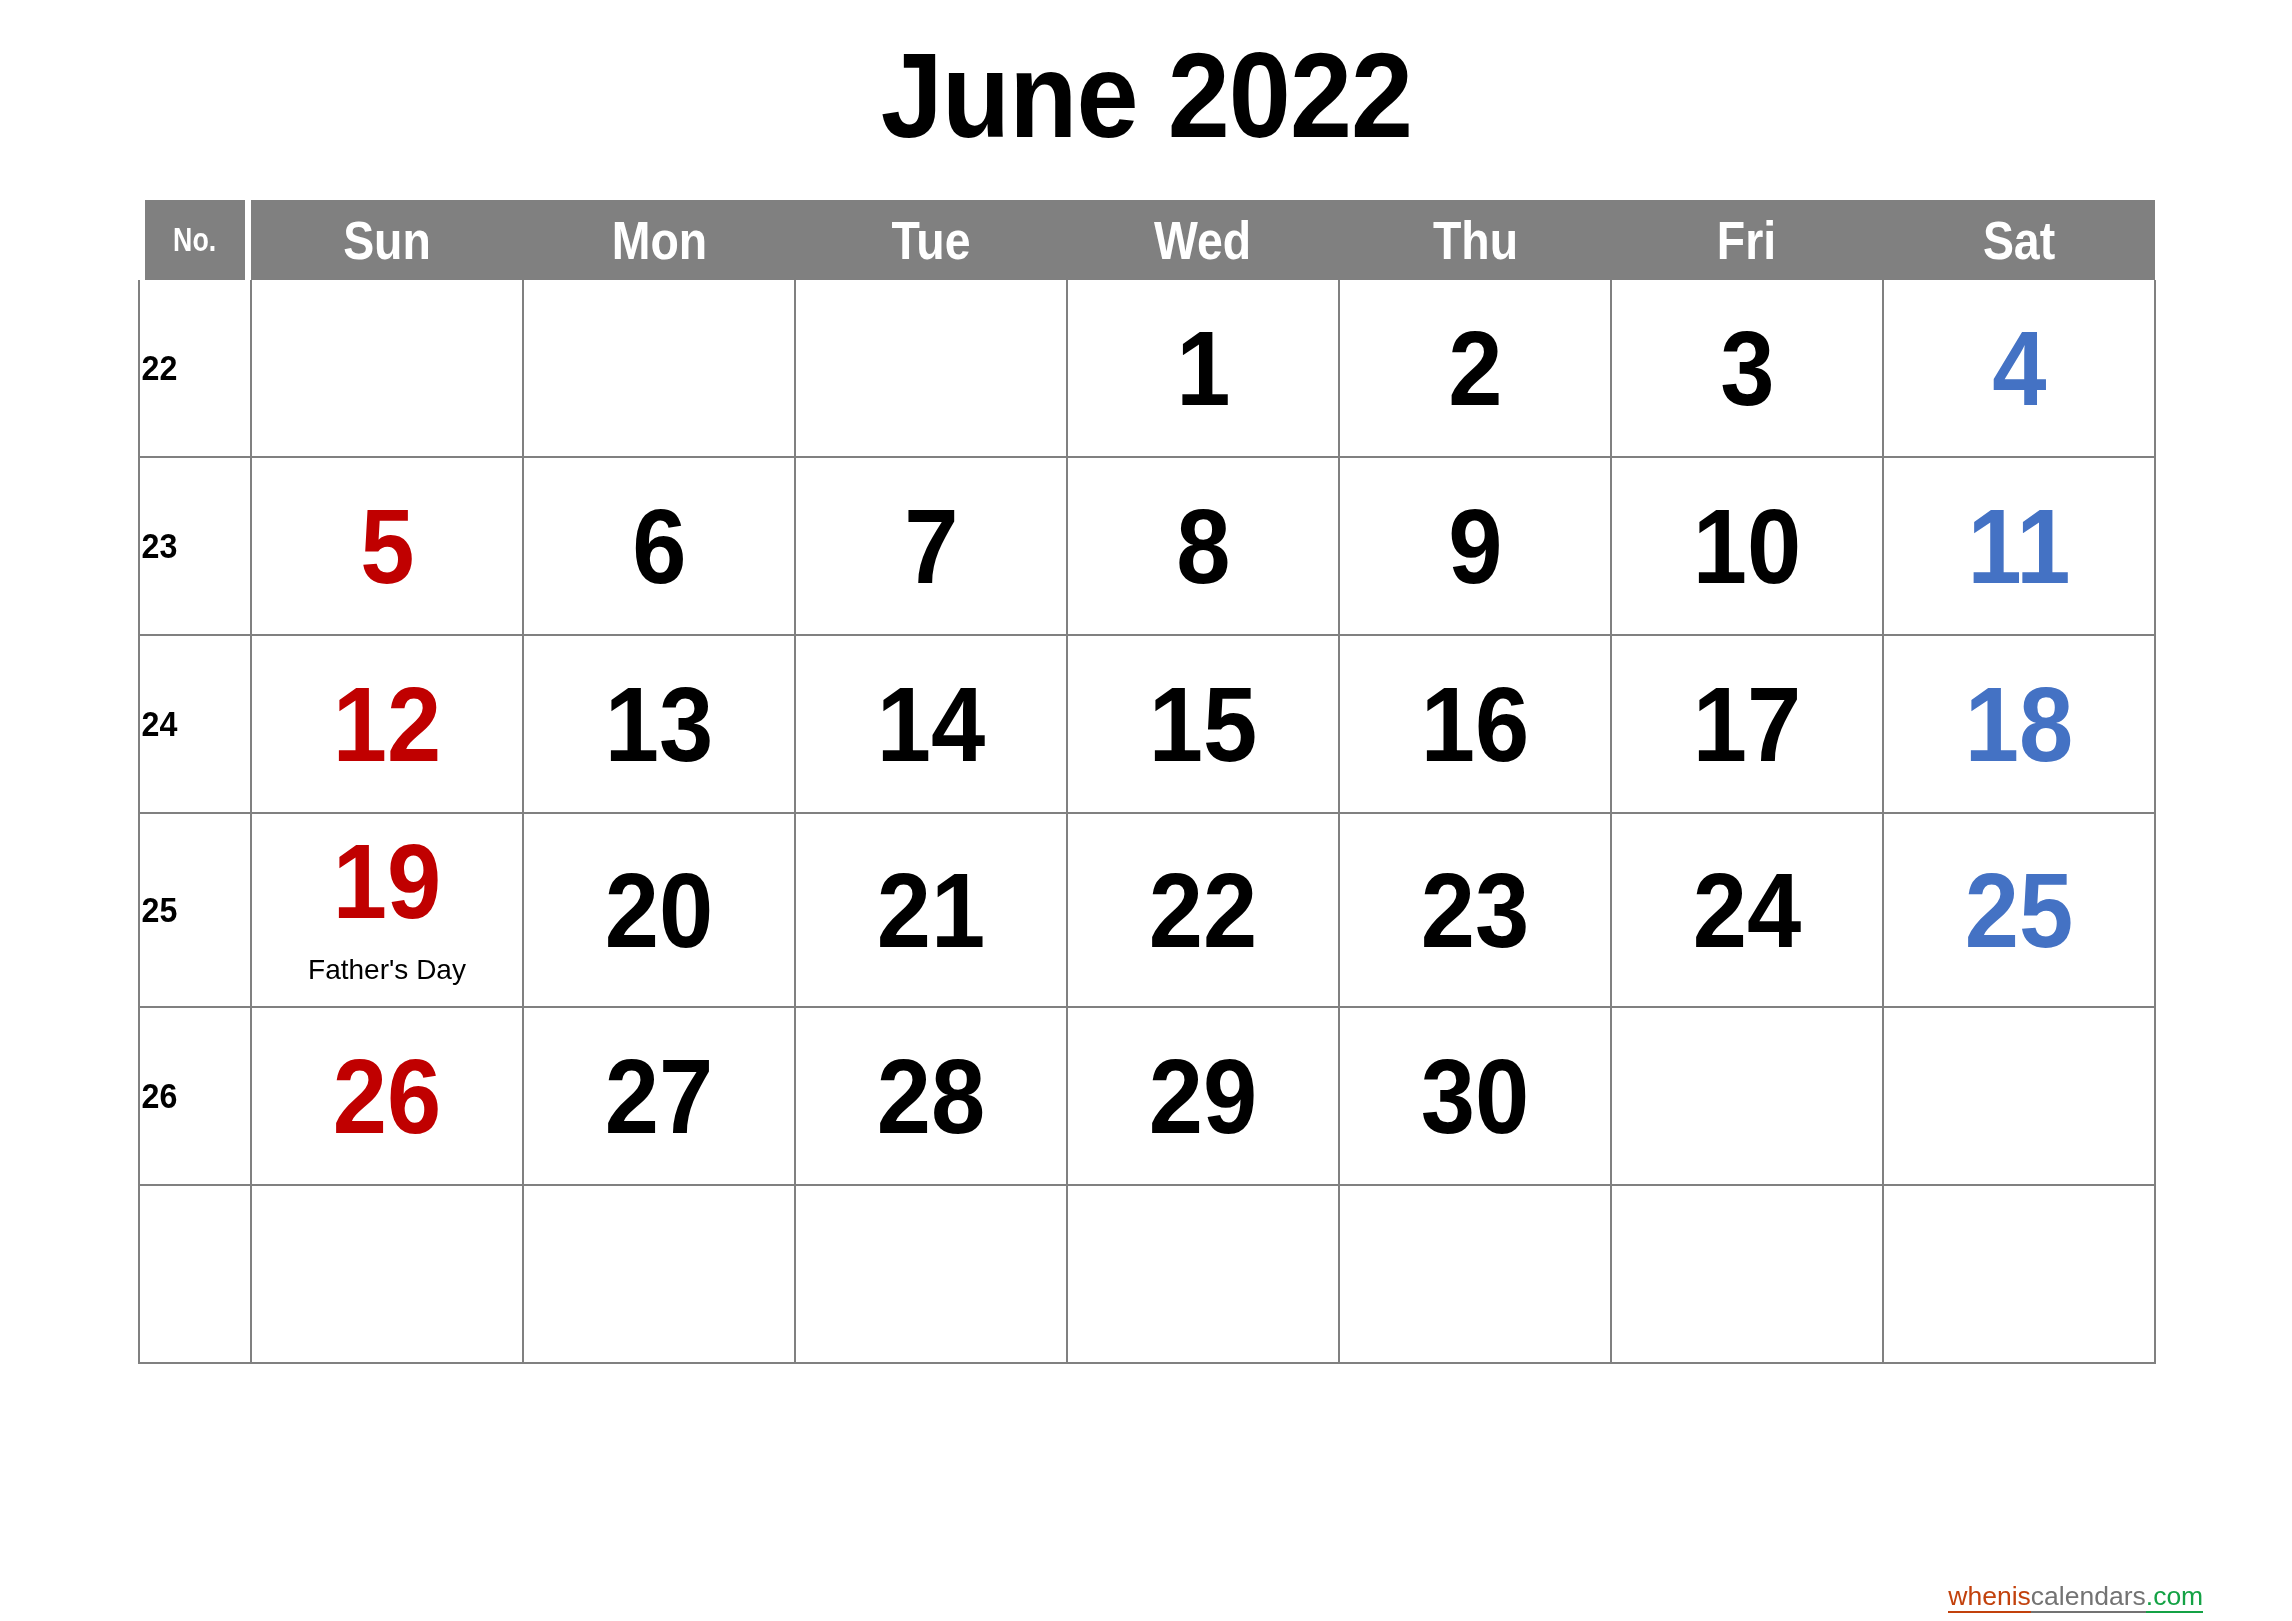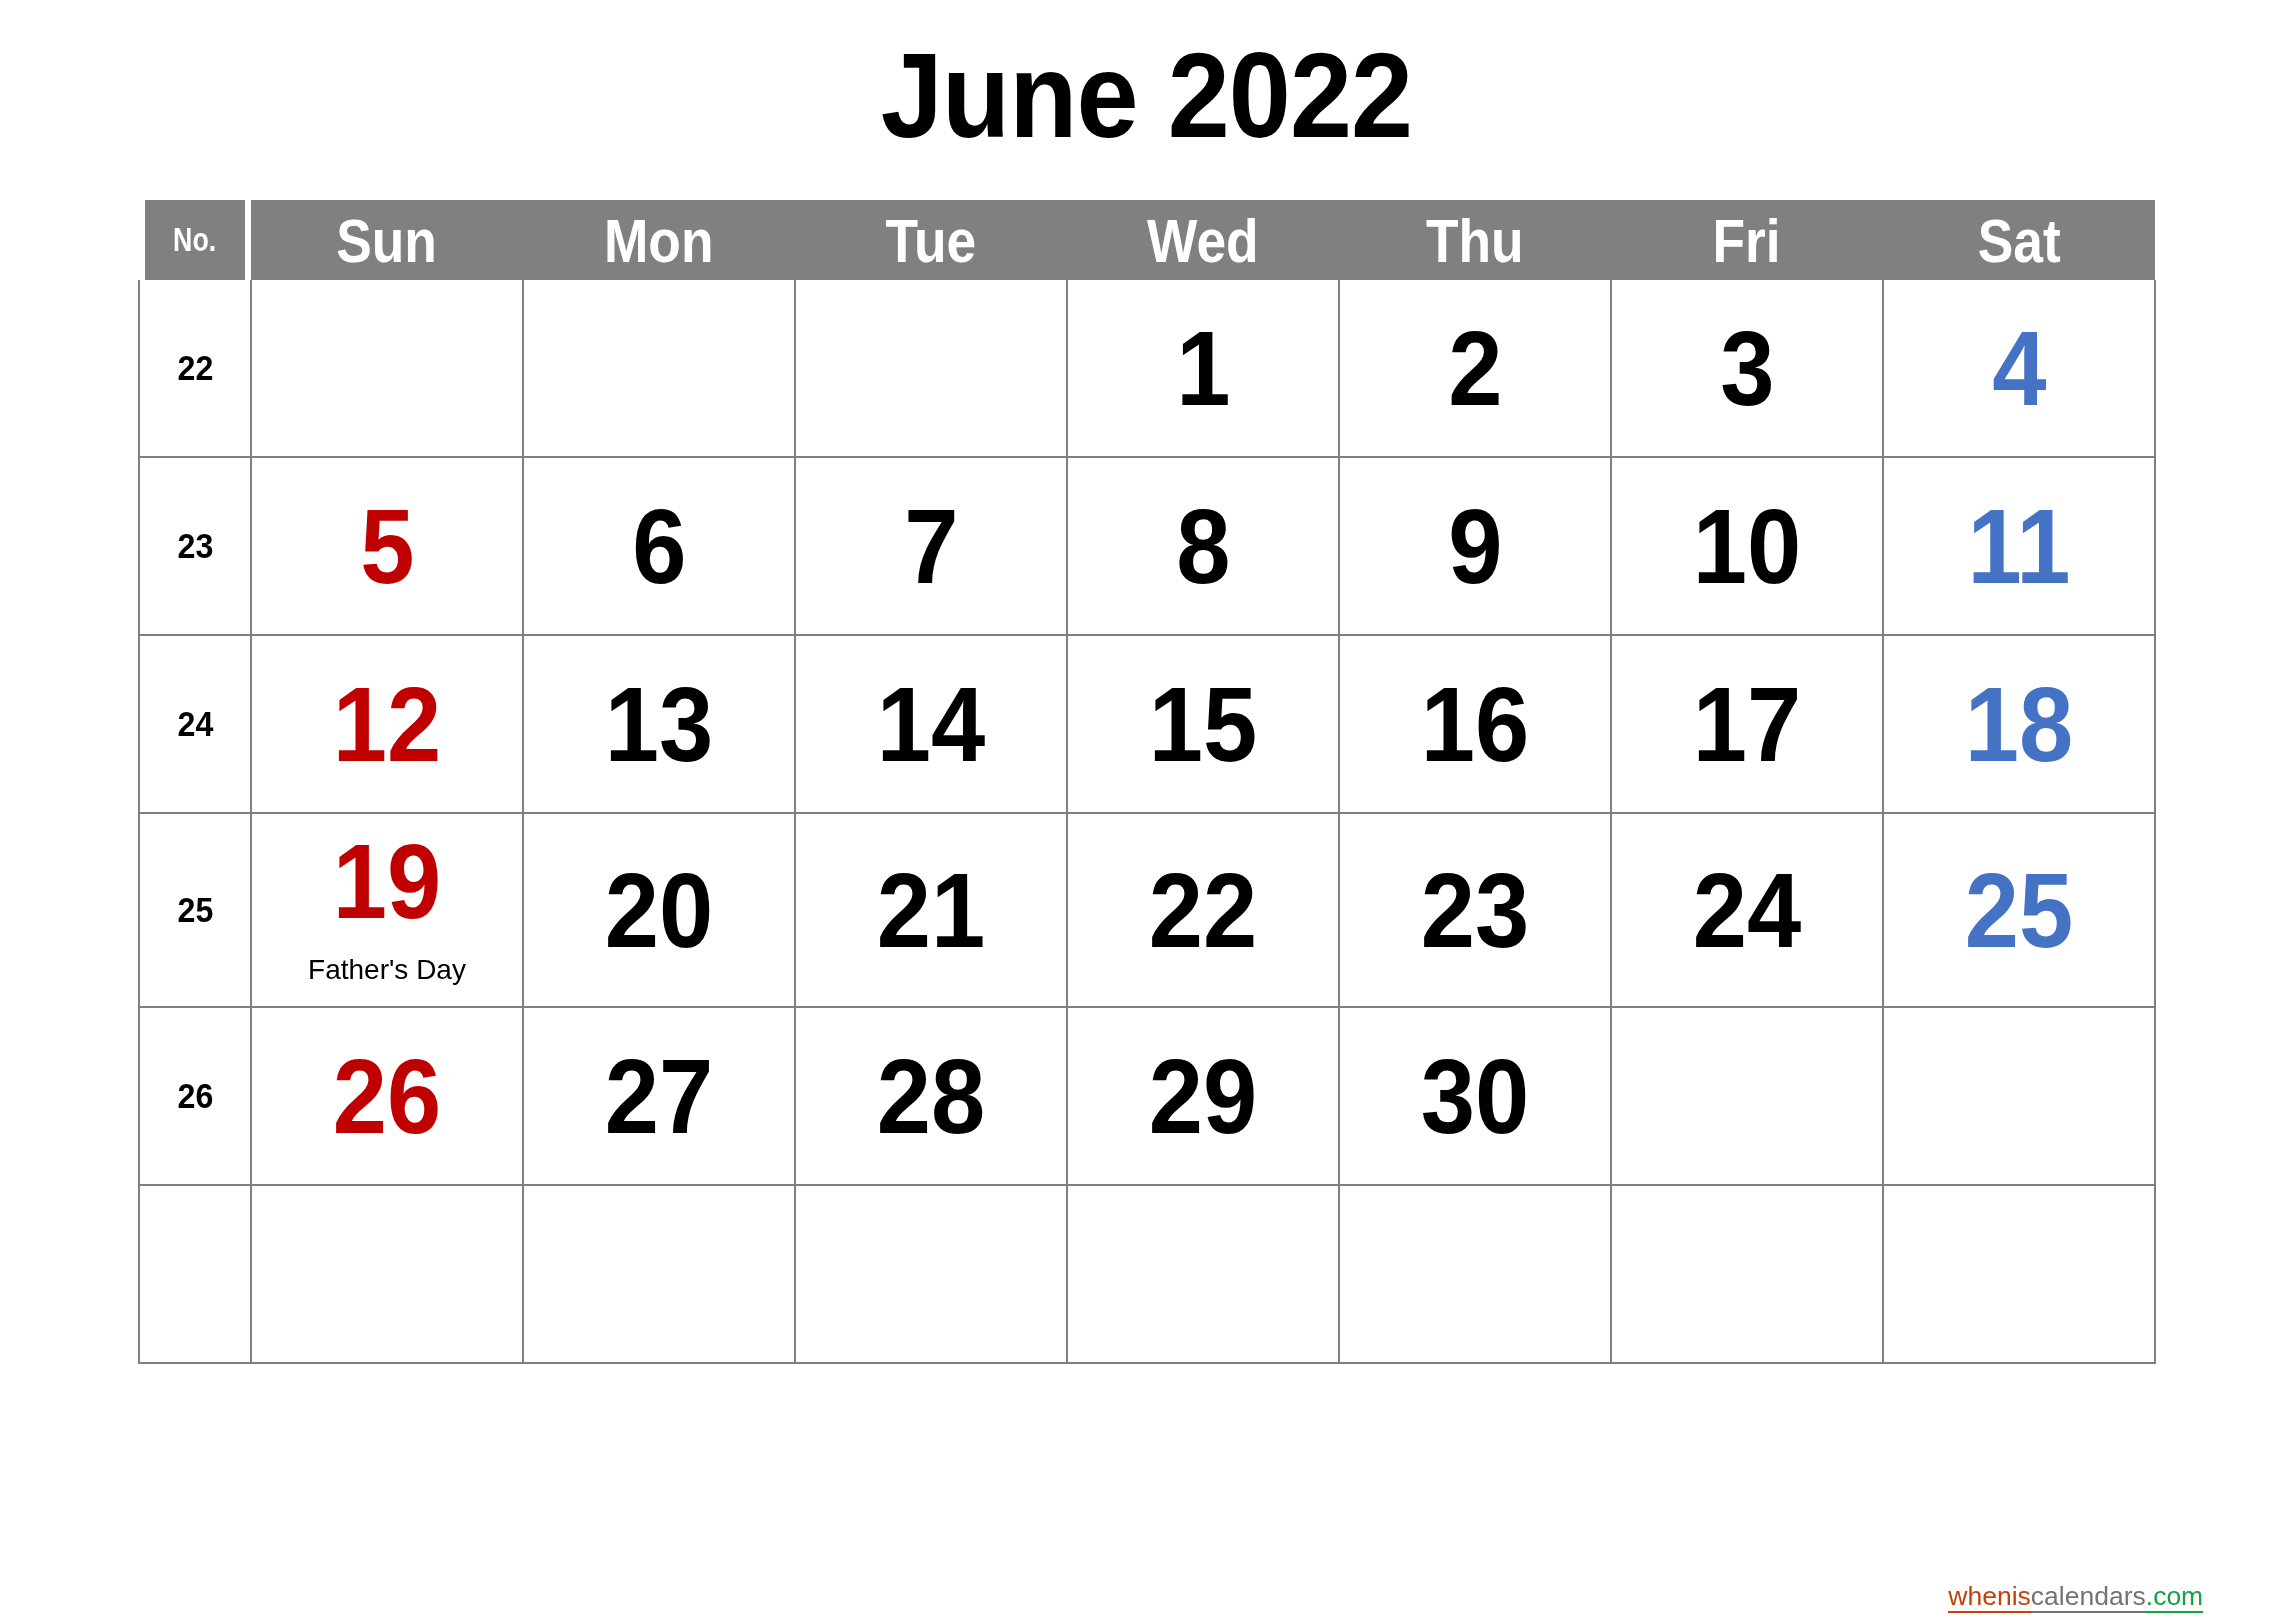--- a/index.html
+++ b/index.html
@@ -63,32 +63,32 @@
     vertical-align: middle;
     text-align: center;
     font-weight: bold;
     font-family: "Liberation Sans", sans-serif;
   }
   .calendar thead th.hd-no {
     font-size: 33px;
     transform: scaleX(0.9);
   }
   .calendar thead th.hd-day {
-    font-size: 62px;
+    font-size: 54px;
     letter-spacing: 0px;
   }
   .hd-day span { display: inline-block; transform: scaleX(0.86); }
   .hd-no span  { display: inline-block; transform: scaleX(0.9); }
 
   
   .calendar tbody td {
     height: 176px;
     padding: 0;
     vertical-align: middle;
-    text-align: center;
+    text-align: left;
     border-right: 2.9px solid #808080;
     border-bottom: 2.9px solid #808080;
     background: #ffffff;
     position: relative;
   }
   .calendar tbody tr td:first-child {
     border-left: 2.9px solid #808080;
   }
   .calendar tbody tr:first-child td {
     border-top: 0;

